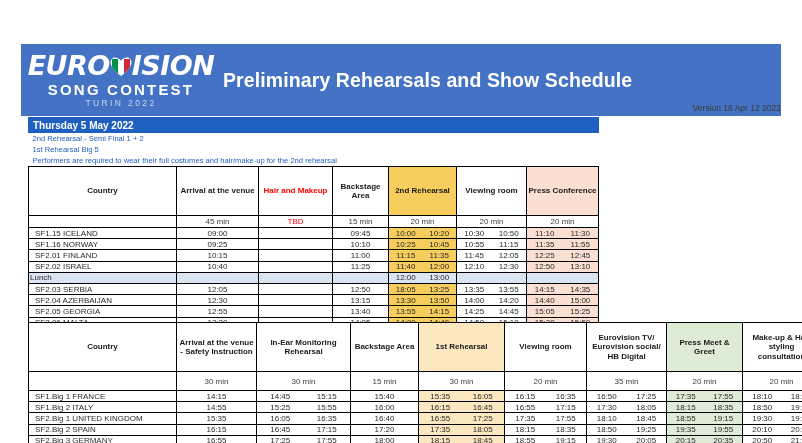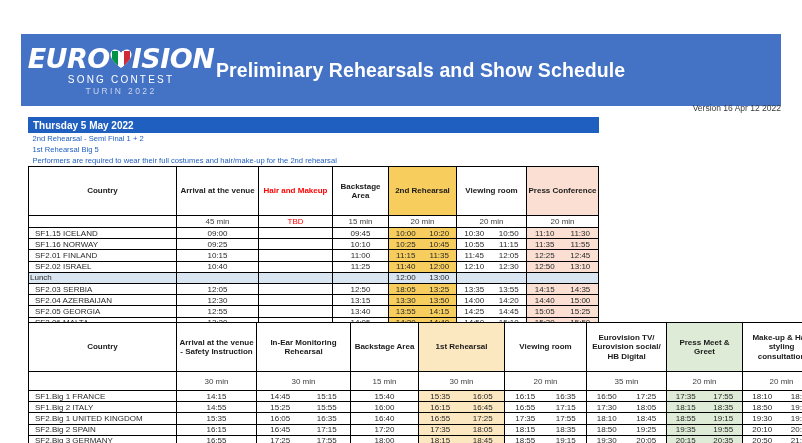--- a/index.html
+++ b/index.html
@@ -7,48 +7,48 @@
     width:802px;height:443px;overflow:hidden;
     background:#ffffff;
     font-family:"Liberation Sans",sans-serif;
     color:#1a1a1a;
     -webkit-font-smoothing:antialiased;
   }
   .page{position:relative;width:802px;height:443px;}
 
   
   .banner{
-    position:absolute;left:21px;top:34px;width:760px;height:72px;
+    position:absolute;left:21px;top:44px;width:760px;height:72px;
     background:#4472c4;
     display:flex;align-items:center;
   }
   .logo-wrap{
     margin-left:16px;width:168px;display:flex;flex-direction:column;
     align-items:center;justify-content:center;line-height:1;
   }
   .logo-main{
     display:flex;align-items:center;justify-content:center;
     color:#ffffff;font-weight:bold;font-style:italic;
     font-size:27px;letter-spacing:-0.5px;font-family:"DejaVu Sans",sans-serif;
   }
   .logo-main .pre{font-variant:small-caps;}
   .logo-heart{
     display:inline-block;position:relative;width:22px;height:22px;
     margin:0 0px 0 0px;vertical-align:middle;
   }
   .logo-heart svg{position:absolute;left:0;top:2px;}
   .logo-sub{
-    color:#ffffff;font-size:10px;letter-spacing:2.2px;font-weight:normal;
+    color:#ffffff;font-size:15px;letter-spacing:2.2px;font-weight:bold;
     margin-top:3px;
   }
   .logo-sub2{
     color:#c9d6ee;font-size:8.5px;letter-spacing:2.4px;margin-top:2px;
   }
   .banner-title{
-    margin-left:11px;color:#ffffff;font-size:19.5px;font-weight:bold;
+    margin-left:18px;color:#ffffff;font-size:19.5px;font-weight:bold;
     letter-spacing:0.1px;
   }
 
   
   .version{
     position:absolute;right:21px;top:103px;
     font-size:8.5px;color:#3a3a3a;
   }
 
   

